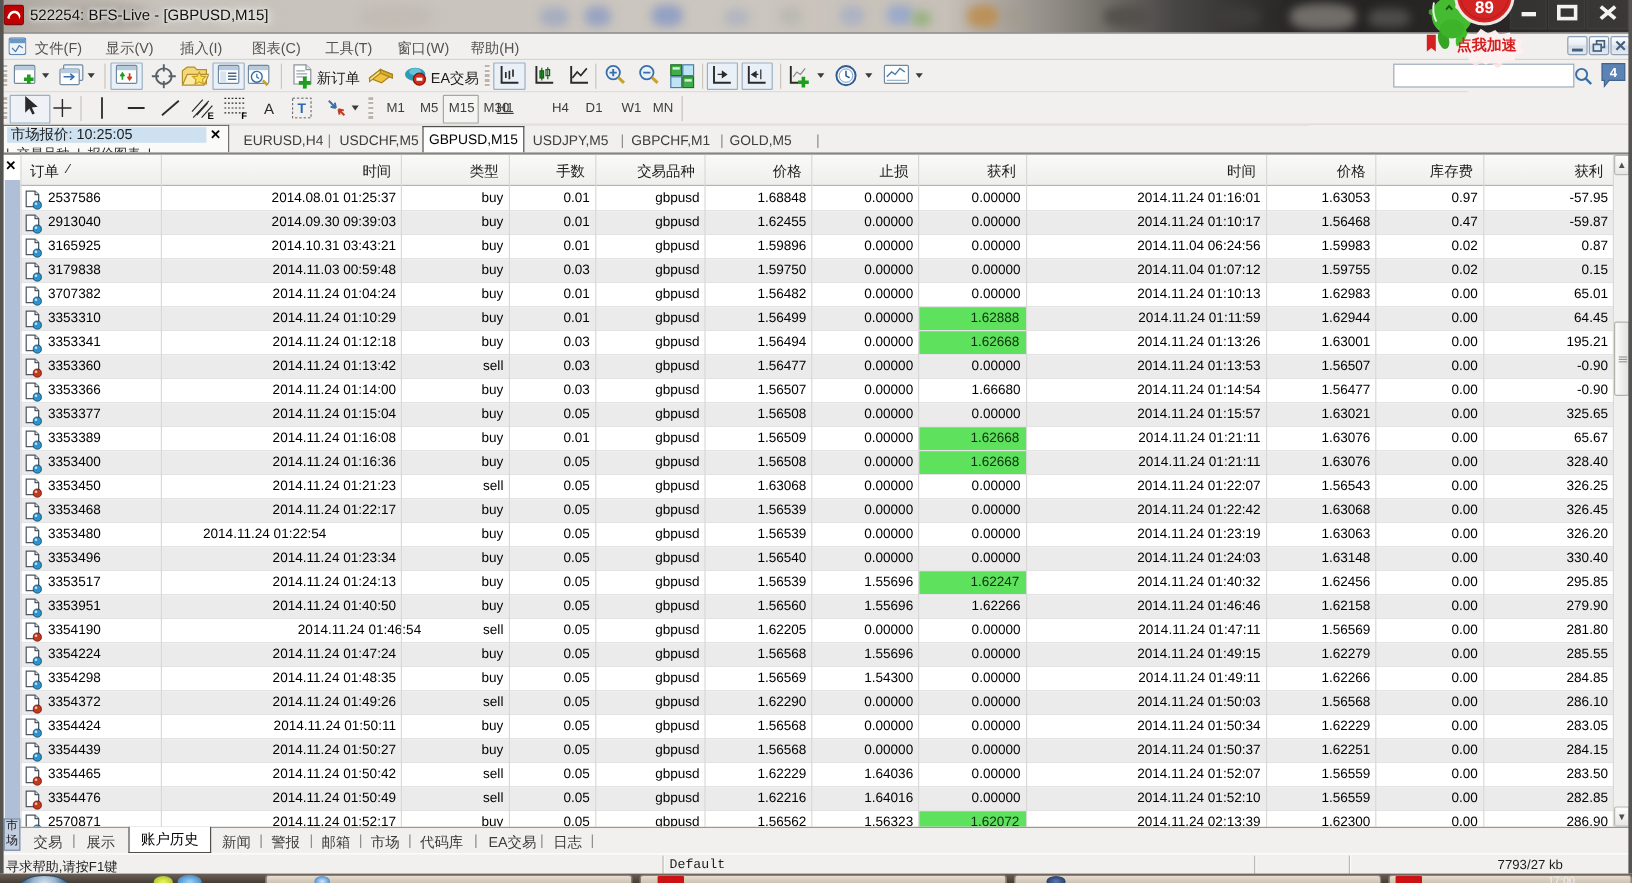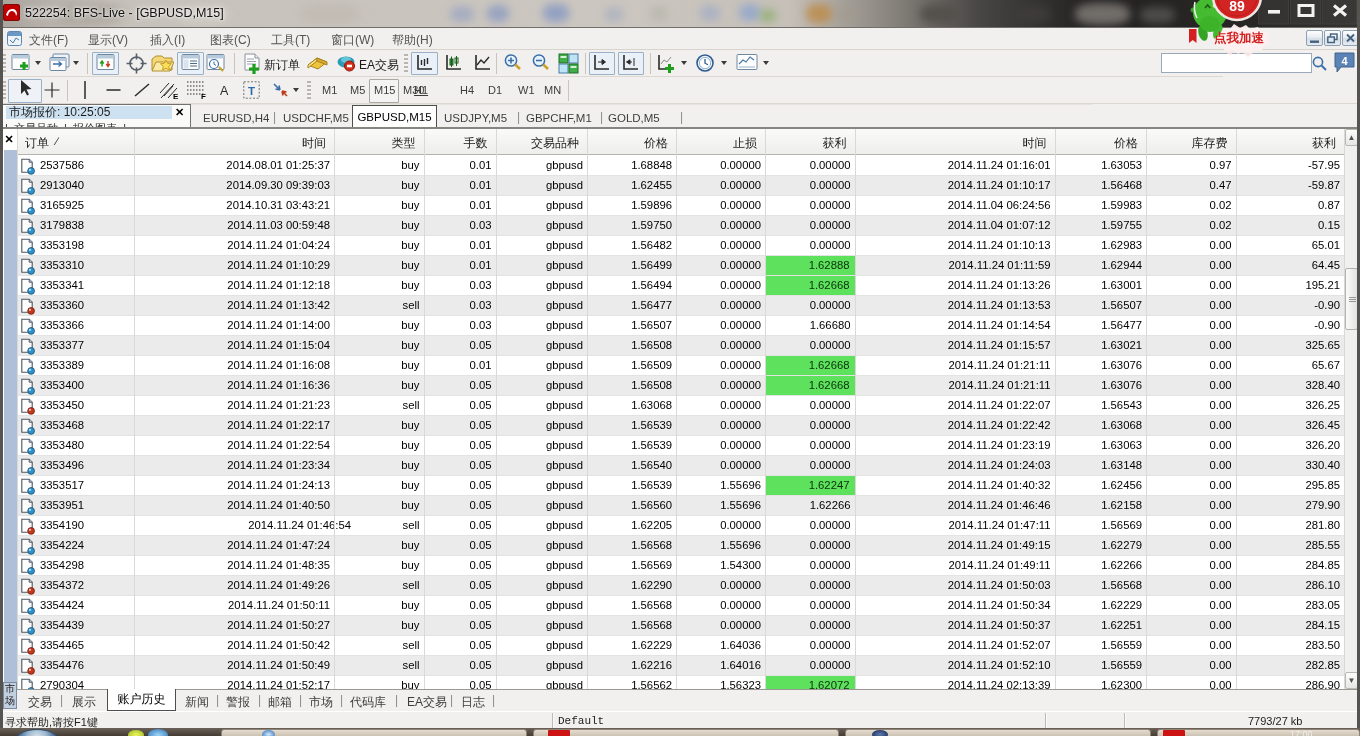--- a/index.html
+++ b/index.html
@@ -488,21 +488,21 @@
       <span class="v" style="right:113.5px">0.02</span>
       <span class="v" style="right:5px">0.15</span>
     </div>
 <div class="row odd">
       <svg class="ric" width="16" height="17" viewBox="0 0 16 17">
         <path d="M0.8 1.2 h7.4 l3 3 v10 h-10.4 z" fill="#fefefe" stroke="#4b5560" stroke-width="1.1"></path>
         <path d="M8.2 1.2 v3 h3" fill="#e4e7ea" stroke="#4b5560" stroke-width="1"></path>
         <circle cx="10.1" cy="12.9" r="3.4" fill="#2d93cc" stroke="#16455f" stroke-width="0.7"></circle>
         <circle cx="9.0" cy="11.8" r="1.1" fill="#ffffff" opacity="0.7"></circle>
       </svg>
-      <span class="ord">3353198</span>
+      <span class="ord">3707382</span>
       <span class="v" style="right:1015px">2014.11.24 01:04:24</span>
       <span class="v" style="right:925.5px">buy</span>
       <span class="v" style="right:853.5px">0.01</span>
       <span class="v" style="right:762px">gbpusd</span>
       <span class="v" style="right:673px">1.56482</span>
       <span class="v" style="right:584px">0.00000</span>
       <span class="v" style="right:494.5px">0.00000</span>
       <span class="v" style="right:294.5px">2014.11.24 01:10:13</span>
       <span class="v" style="right:203px">1.62983</span>
       <span class="v" style="right:113.5px">0.00</span>
@@ -697,21 +697,21 @@
       <span class="v" style="right:5px">326.45</span>
     </div>
 <div class="row odd">
       <svg class="ric" width="16" height="17" viewBox="0 0 16 17">
         <path d="M0.8 1.2 h7.4 l3 3 v10 h-10.4 z" fill="#fefefe" stroke="#4b5560" stroke-width="1.1"></path>
         <path d="M8.2 1.2 v3 h3" fill="#e4e7ea" stroke="#4b5560" stroke-width="1"></path>
         <circle cx="10.1" cy="12.9" r="3.4" fill="#2d93cc" stroke="#16455f" stroke-width="0.7"></circle>
         <circle cx="9.0" cy="11.8" r="1.1" fill="#ffffff" opacity="0.7"></circle>
       </svg>
       <span class="ord">3353480</span>
-      <span class="v" style="right:1015px">2014.11.24 01:22:54</span>
+      <span class="v" style="right:1073px">2014.11.24 01:22:54</span>
       <span class="v" style="right:925.5px">buy</span>
       <span class="v" style="right:853.5px">0.05</span>
       <span class="v" style="right:762px">gbpusd</span>
       <span class="v" style="right:673px">1.56539</span>
       <span class="v" style="right:584px">0.00000</span>
       <span class="v" style="right:494.5px">0.00000</span>
       <span class="v" style="right:294.5px">2014.11.24 01:23:19</span>
       <span class="v" style="right:203px">1.63063</span>
       <span class="v" style="right:113.5px">0.00</span>
       <span class="v" style="right:5px">326.20</span>
@@ -938,21 +938,21 @@
       <span class="v" style="right:113.5px">0.00</span>
       <span class="v" style="right:5px">282.85</span>
     </div>
 <div class="row odd">
       <svg class="ric" width="16" height="17" viewBox="0 0 16 17">
         <path d="M0.8 1.2 h7.4 l3 3 v10 h-10.4 z" fill="#fefefe" stroke="#4b5560" stroke-width="1.1"></path>
         <path d="M8.2 1.2 v3 h3" fill="#e4e7ea" stroke="#4b5560" stroke-width="1"></path>
         <circle cx="10.1" cy="12.9" r="3.4" fill="#2d93cc" stroke="#16455f" stroke-width="0.7"></circle>
         <circle cx="9.0" cy="11.8" r="1.1" fill="#ffffff" opacity="0.7"></circle>
       </svg>
-      <span class="ord">2790304</span>
+      <span class="ord">2570871</span>
       <span class="v" style="right:1015px">2014.11.24 01:52:17</span>
       <span class="v" style="right:925.5px">buy</span>
       <span class="v" style="right:853.5px">0.05</span>
       <span class="v" style="right:762px">gbpusd</span>
       <span class="v" style="right:673px">1.56562</span>
       <span class="v" style="right:584px">1.56323</span>
       <span class="gcell">
         <span class="gv">1.62072</span>
       </span>
       <span class="v" style="right:294.5px">2014.11.24 02:13:39</span>

